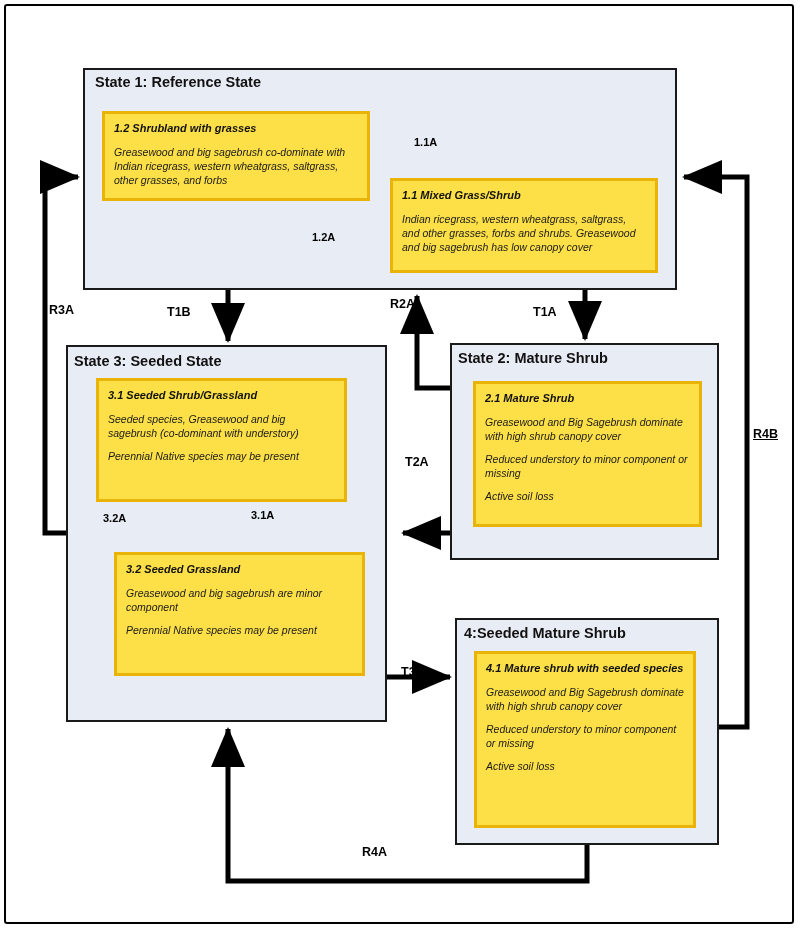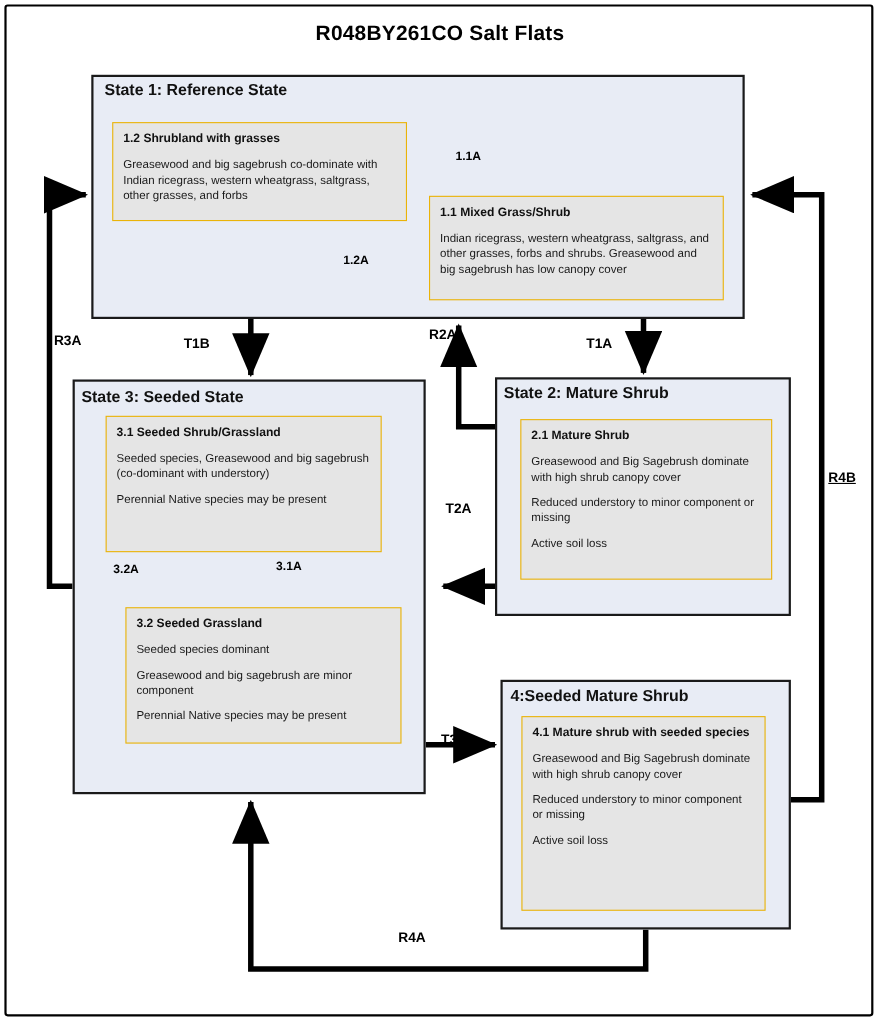--- a/index.html
+++ b/index.html
@@ -49,23 +49,24 @@
     position: absolute;
     font-size: 14.5px;
     font-weight: bold;
     color: #111111;
     white-space: nowrap;
   }
   
   .phase-box {
     position: absolute;
     box-sizing: border-box;
-    background: #e5e5e5;
-    border: 1px solid #eab308;
+    background: #fde047;
+    border: 3px solid #eab308;
     padding: 8px 9px 8px 9px;
+    font-style: italic;
   }
   .phase-title {
     font-size: 11px;
     font-weight: bold;
     color: #111111;
     margin: 0 0 9px 0;
     line-height: 1.25;
   }
   .phase-para {
     font-size: 10.5px;
@@ -96,21 +97,20 @@
     pointer-events: none;
   }
 </style>
 </head>
 <body>
 
 <div id="canvas">
 
   <div class="outer-frame"></div>
 
-  <div class="diagram-title">R048BY261CO Salt Flats</div>
 
   <svg id="arrows" viewBox="0 0 800 930" xmlns="http://www.w3.org/2000/svg">
     <defs>
       <marker id="ah" markerWidth="9" markerHeight="9" refX="7.6" refY="3.4" orient="auto" markerUnits="strokeWidth">
         <path d="M0,0 L8,3.4 L0,6.8 Z" fill="#000000"></path>
       </marker>
       <marker id="ah-thin" markerWidth="10" markerHeight="10" refX="8.2" refY="3.6" orient="auto" markerUnits="strokeWidth">
         <path d="M0,0 L9,3.6 L0,7.2 Z" fill="#000000"></path>
       </marker>
     </defs>
@@ -183,21 +183,20 @@
   <div class="state-title" style="left:74px; top:353px;">State 3: Seeded State</div>
 
   <div class="phase-box" style="left:96px; top:378px; width:251px; height:124px;">
     <div class="phase-title">3.1 Seeded Shrub/Grassland</div>
     <div class="phase-para">Seeded species, Greasewood and big sagebrush (co-dominant with understory)</div>
     <div class="phase-para">Perennial Native species may be present</div>
   </div>
 
   <div class="phase-box" style="left:114px; top:552px; width:251px; height:124px;">
     <div class="phase-title">3.2 Seeded Grassland</div>
-    <div class="phase-para">Seeded species dominant</div>
     <div class="phase-para">Greasewood and big sagebrush are minor component</div>
     <div class="phase-para">Perennial Native species may be present</div>
   </div>
 
   <div class="state-box" style="left:450px; top:343px; width:269px; height:217px;">
   </div>
   <div class="state-title" style="left:458px; top:350px;text-align:right;">State 2: Mature Shrub</div>
 
   <div class="phase-box" style="left:473px; top:381px; width:229px; height:146px;">
     <div class="phase-title">2.1 Mature Shrub</div>

